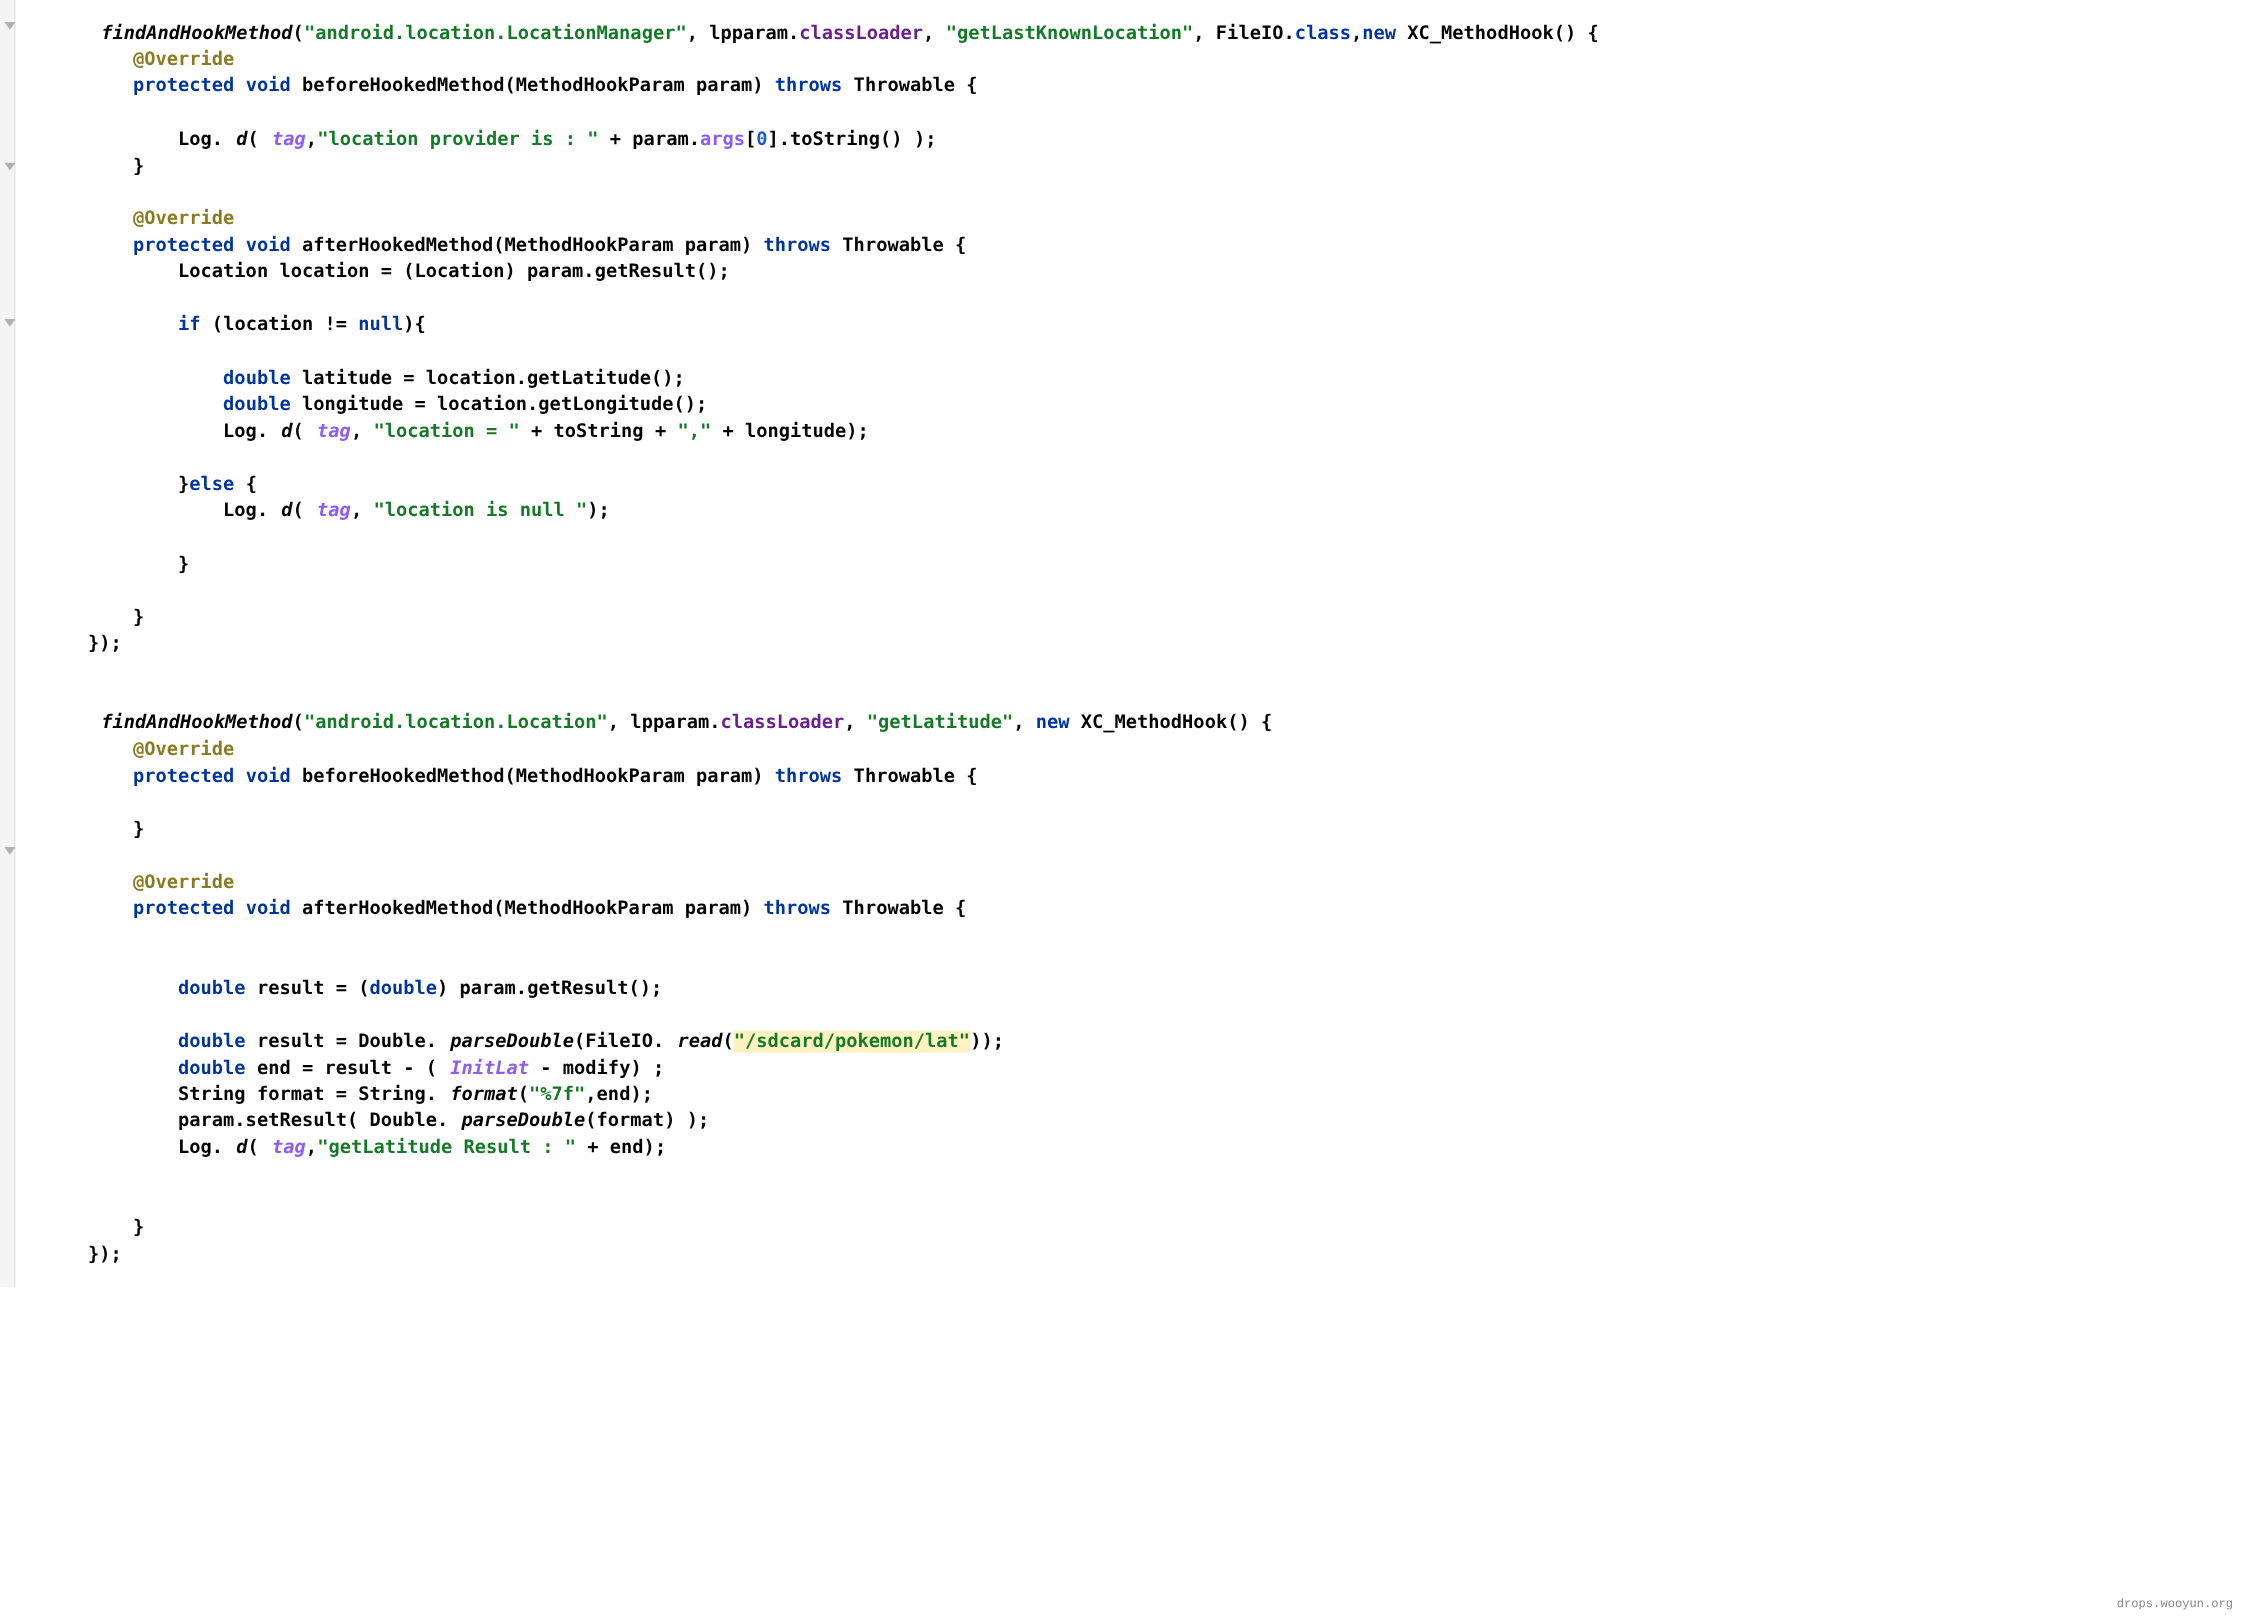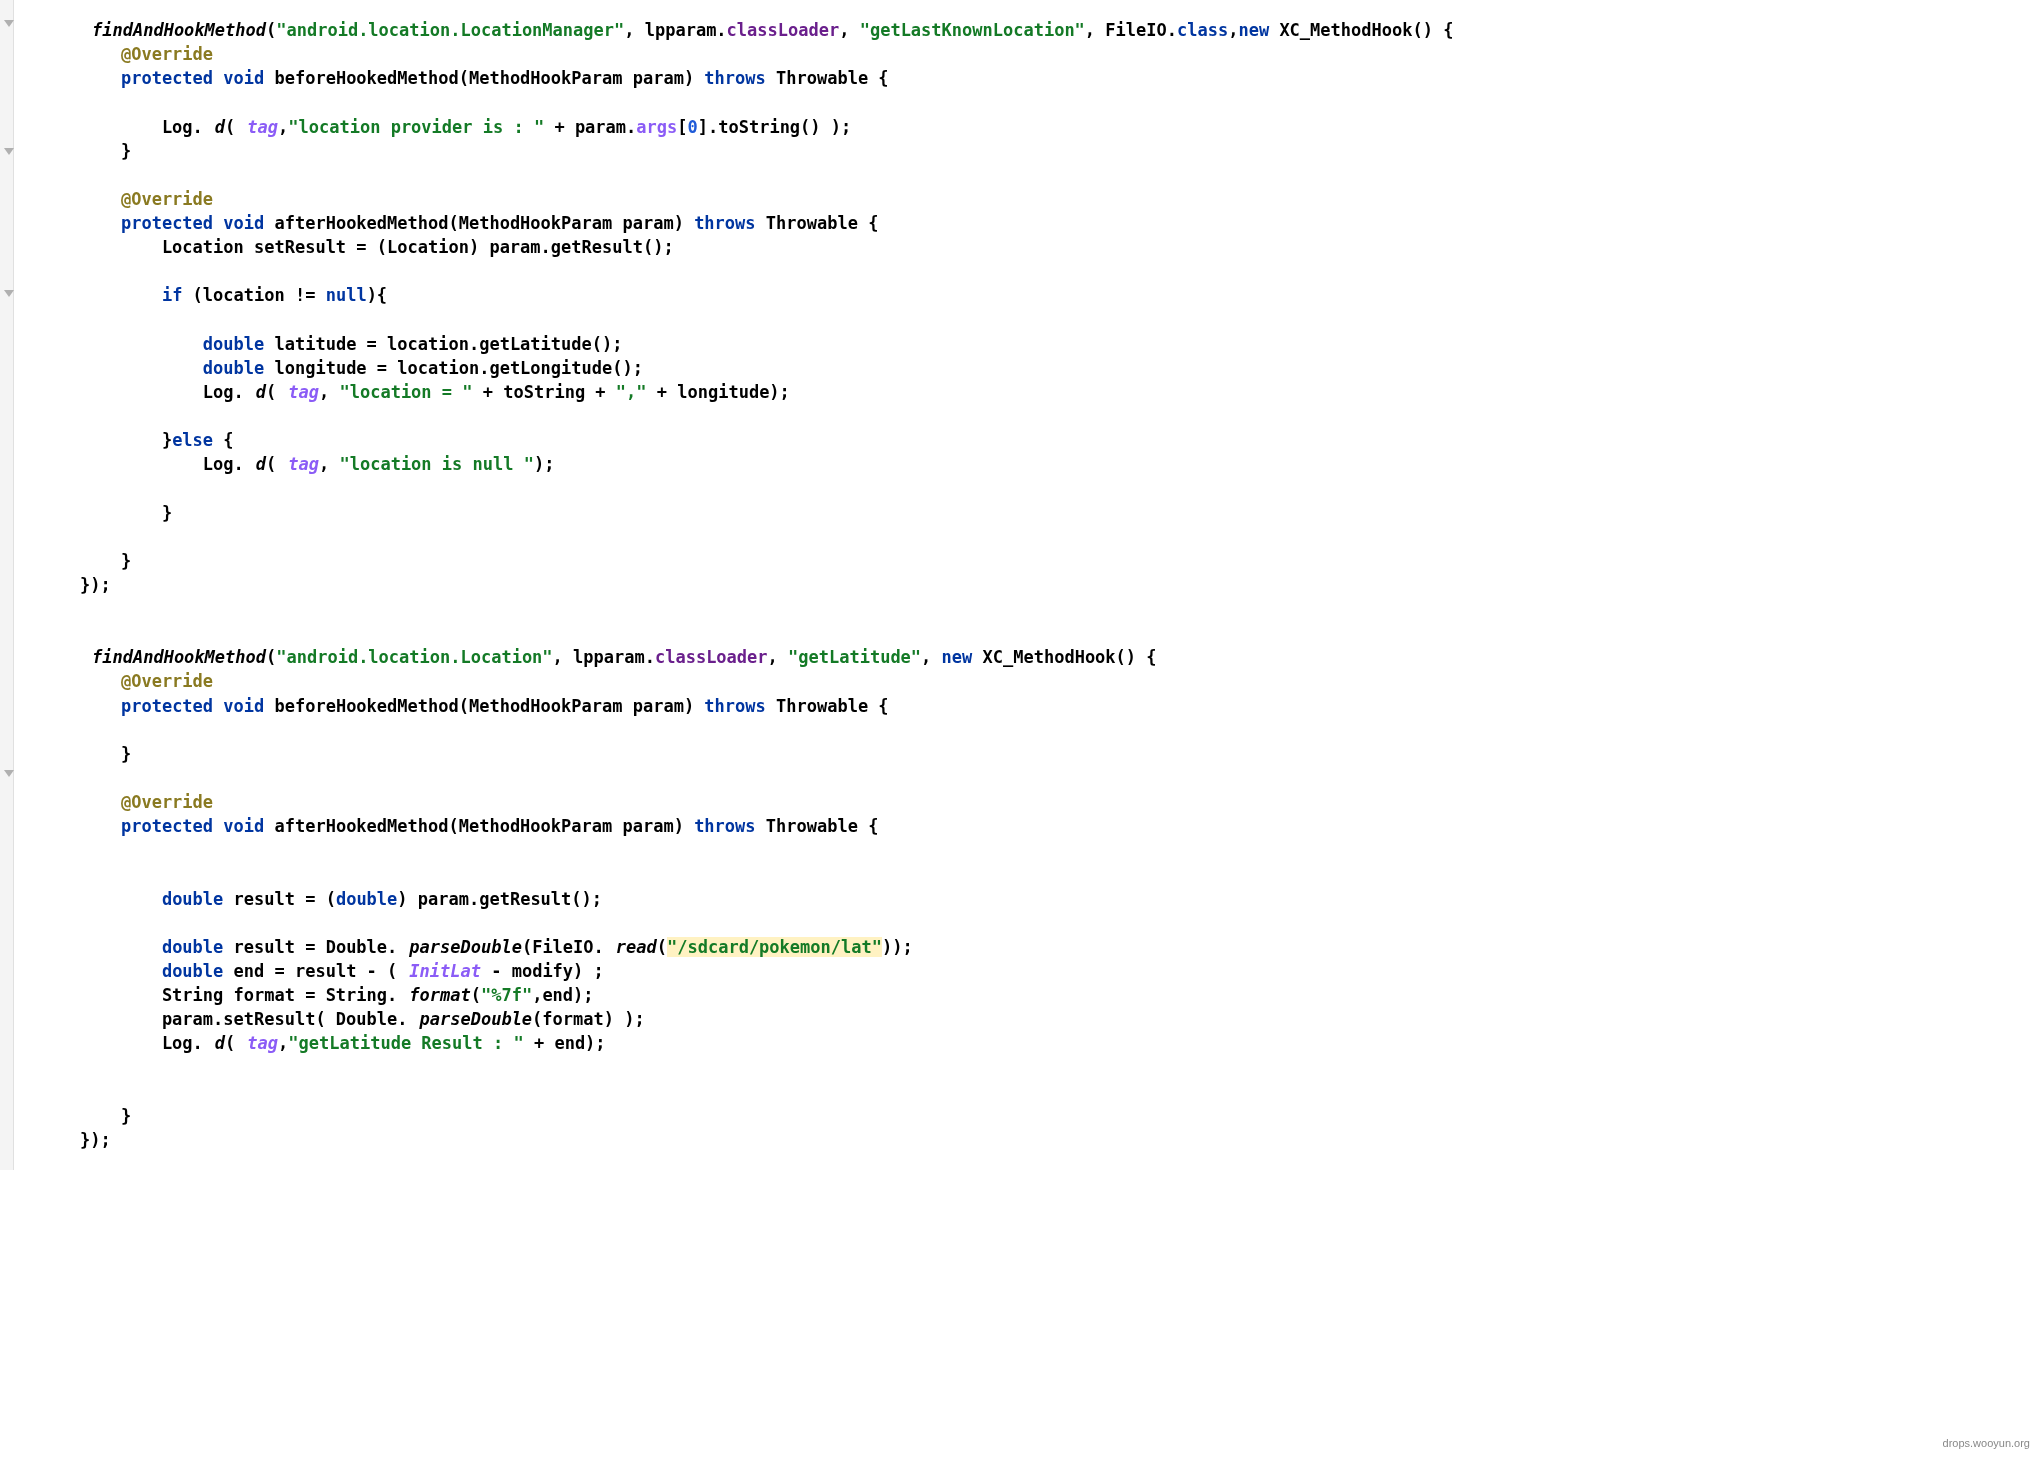--- a/index.html
+++ b/index.html
@@ -37,24 +37,24 @@
   .str  { color:#147a26; font-weight:700; }
   .ann  { color:#8a7a21; }
   .fld  { color:#8b5cf6; }
   .mem  { color:#6a1f8c; }
   .it   { font-style:italic;margin-left:12px; }
   .num  { color:#1e5ad8; }
   .hl   { background:#fff2c2; }
   .watermark {
     position:fixed;
     right:12px;
-    bottom:24px;
+    bottom:8px;
     font-size:11px;
     color:#888;
-    font-family:Liberation Sans, sans-serif;
+    font-family:Liberation Mono, monospace;
     font-weight:normal;
     text-align:center;
   }
 </style>
 </head>
 <body>
 
 <div class="gutter">
   <div class="fold-mark" style="top:20px"></div>
   <div class="fold-mark" style="top:148px"></div>
@@ -64,21 +64,21 @@
 
 <pre><span class="it">findAndHookMethod</span><span>(</span><span class="str">"android.location.LocationManager"</span><span>, lpparam.</span><span class="mem">classLoader</span><span>, </span><span class="str">"getLastKnownLocation"</span><span>, FileIO.</span><span class="kw">class</span><span>,</span><span class="kw">new</span><span> XC_MethodHook() {</span>
 <span class="ann">    @Override</span>
 <span>    </span><span class="kw">protected void</span><span> beforeHookedMethod(MethodHookParam param) </span><span class="kw">throws</span><span> Throwable {</span>
 <span></span>
 <span>        Log.</span><span class="it">d</span><span>(</span><span class="fld it">tag</span><span>,</span><span class="str">"location provider is : "</span><span> + param.</span><span class="fld">args</span><span>[</span><span class="num">0</span><span>].toString() );</span>
 <span>    }</span>
 <span></span>
 <span class="ann">    @Override</span>
 <span>    </span><span class="kw">protected void</span><span> afterHookedMethod(MethodHookParam param) </span><span class="kw">throws</span><span> Throwable {</span>
-<span>        Location setResult = (Location) param.getResult();</span>
+<span>        Location location = (Location) param.getResult();</span>
 <span></span>
 <span>        </span><span class="kw">if</span><span> (location != </span><span class="kw">null</span><span>){</span>
 <span></span>
 <span>            </span><span class="kw">double</span><span> latitude = location.getLatitude();</span>
 <span>            </span><span class="kw">double</span><span> longitude = location.getLongitude();</span>
 <span>            Log.</span><span class="it">d</span><span>(</span><span class="fld it">tag</span><span>, </span><span class="str">"location = "</span><span> + toString + </span><span class="str">","</span><span> + longitude);</span>
 <span></span>
 <span>        }</span><span class="kw">else</span><span> {</span>
 <span>            Log.</span><span class="it">d</span><span>(</span><span class="fld it">tag</span><span>, </span><span class="str">"location is null "</span><span>);</span>
 <span></span>

